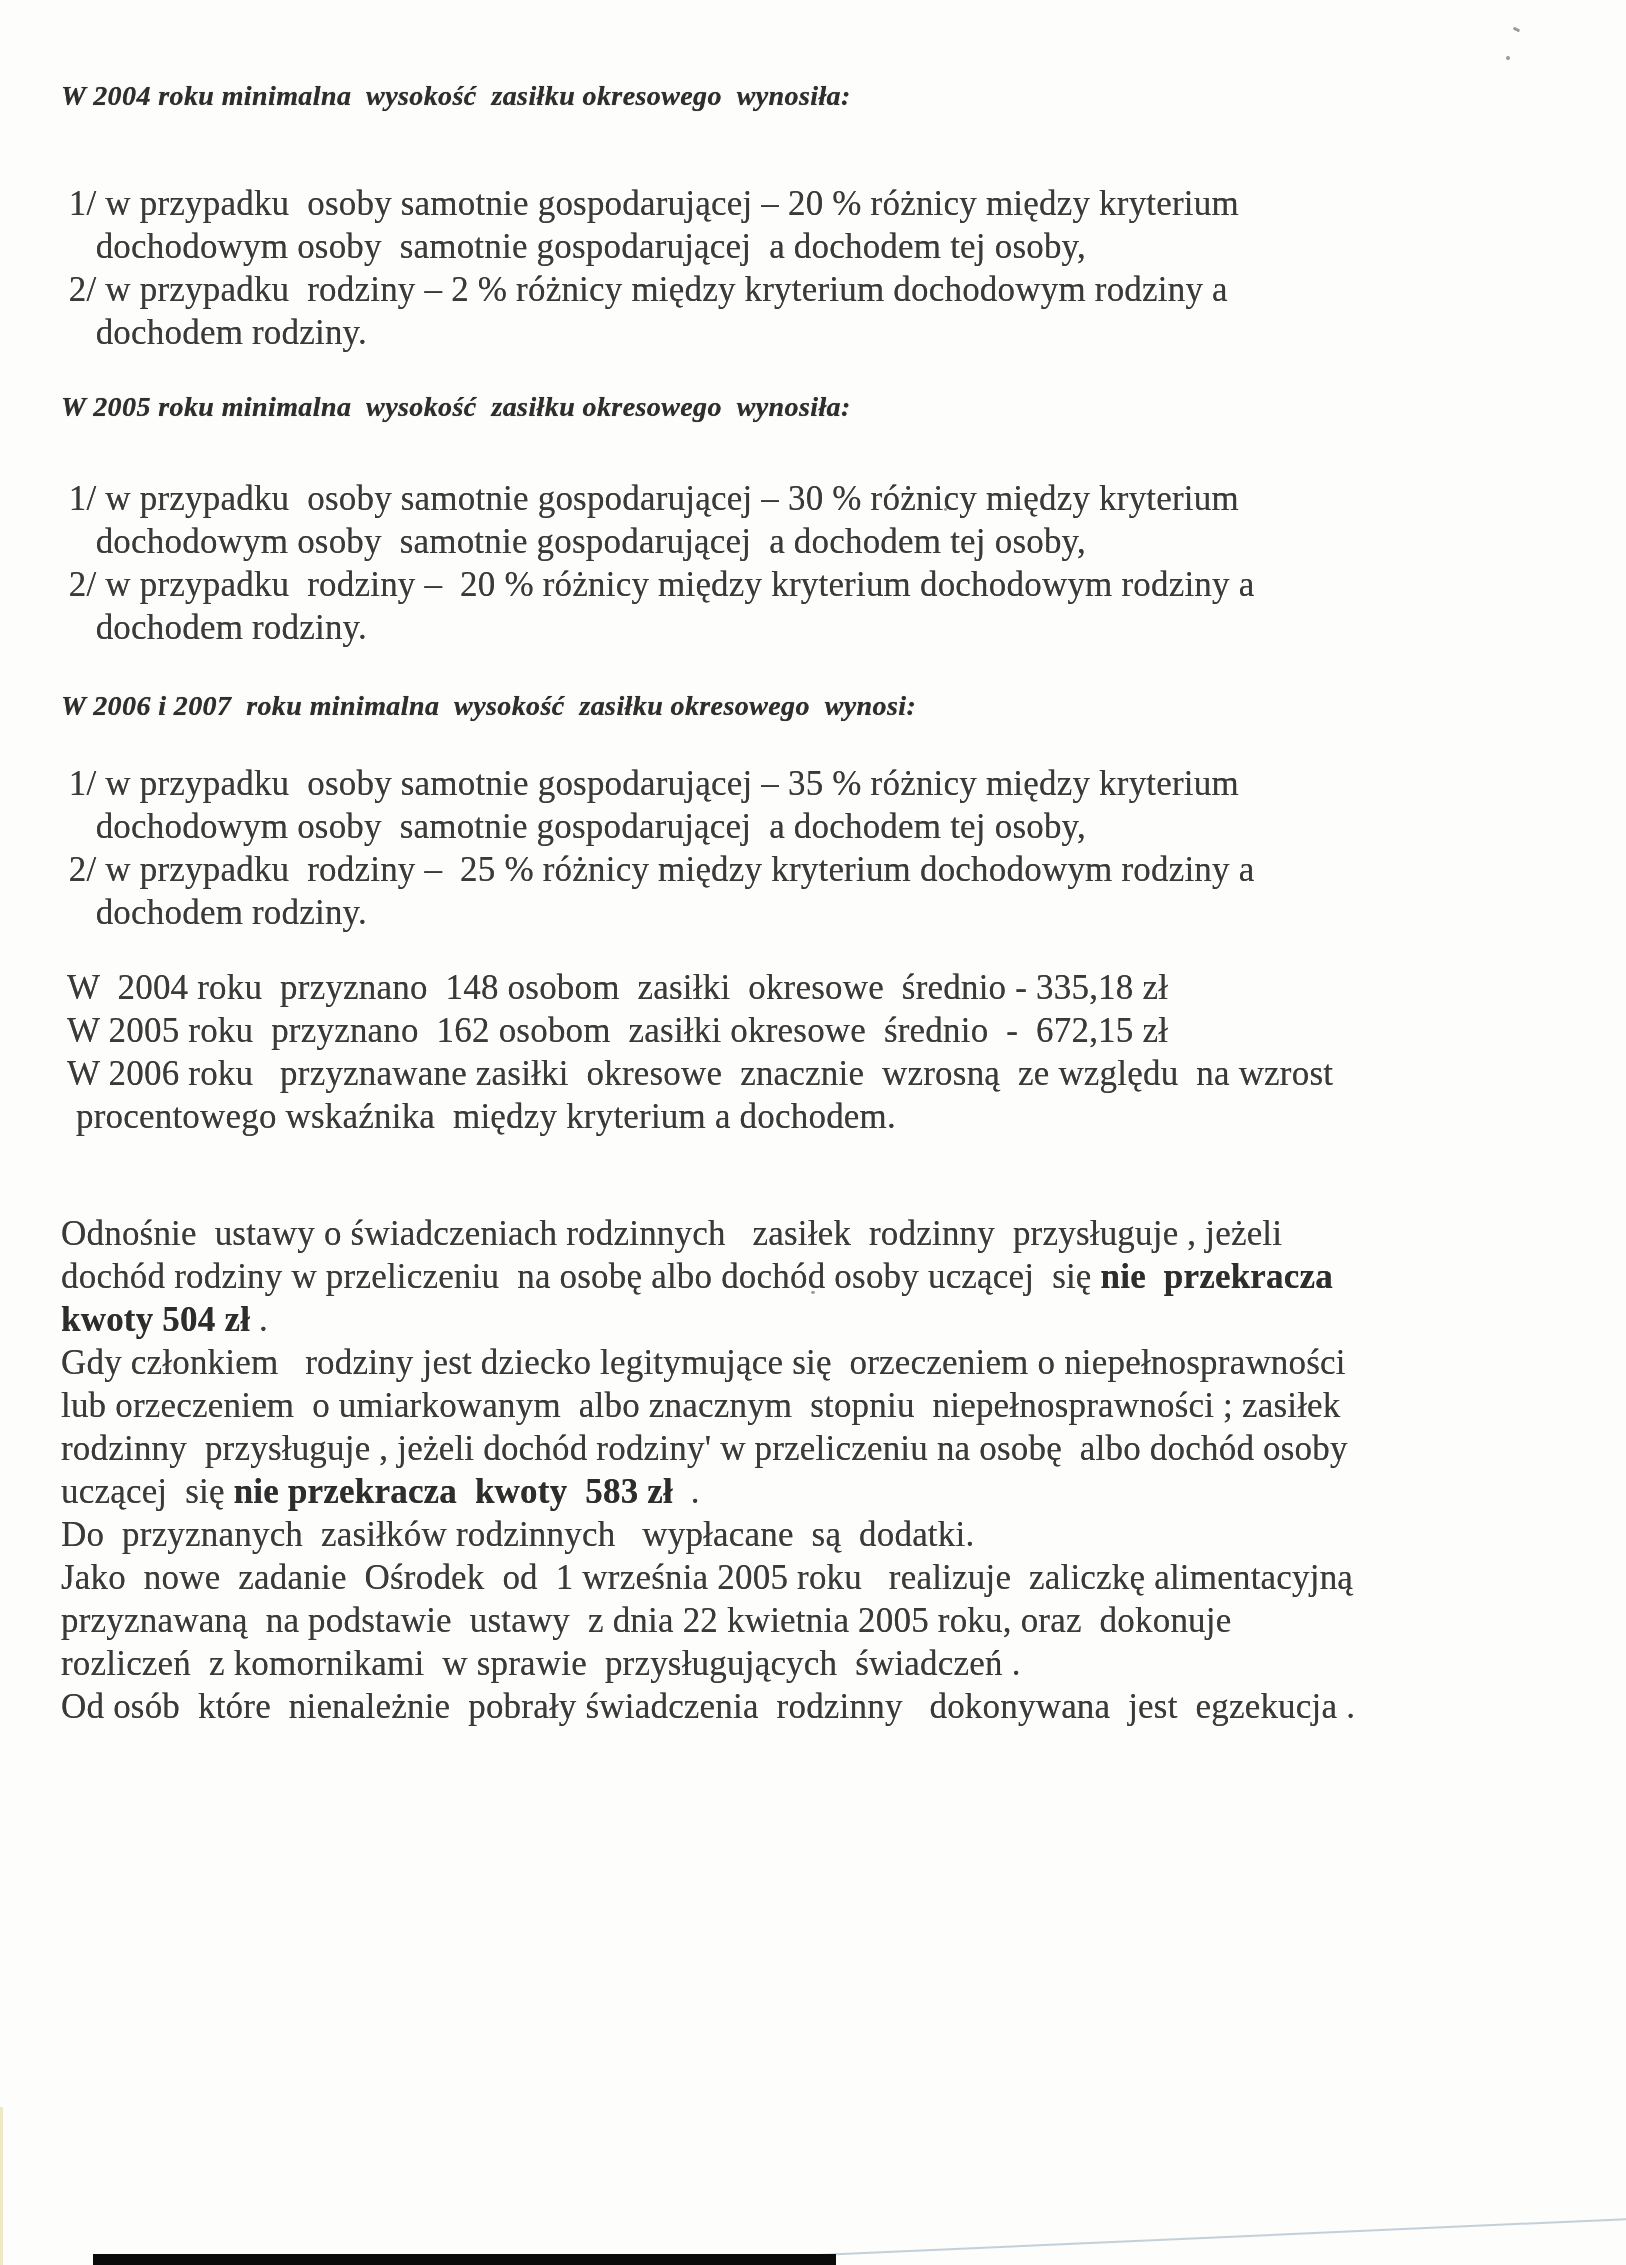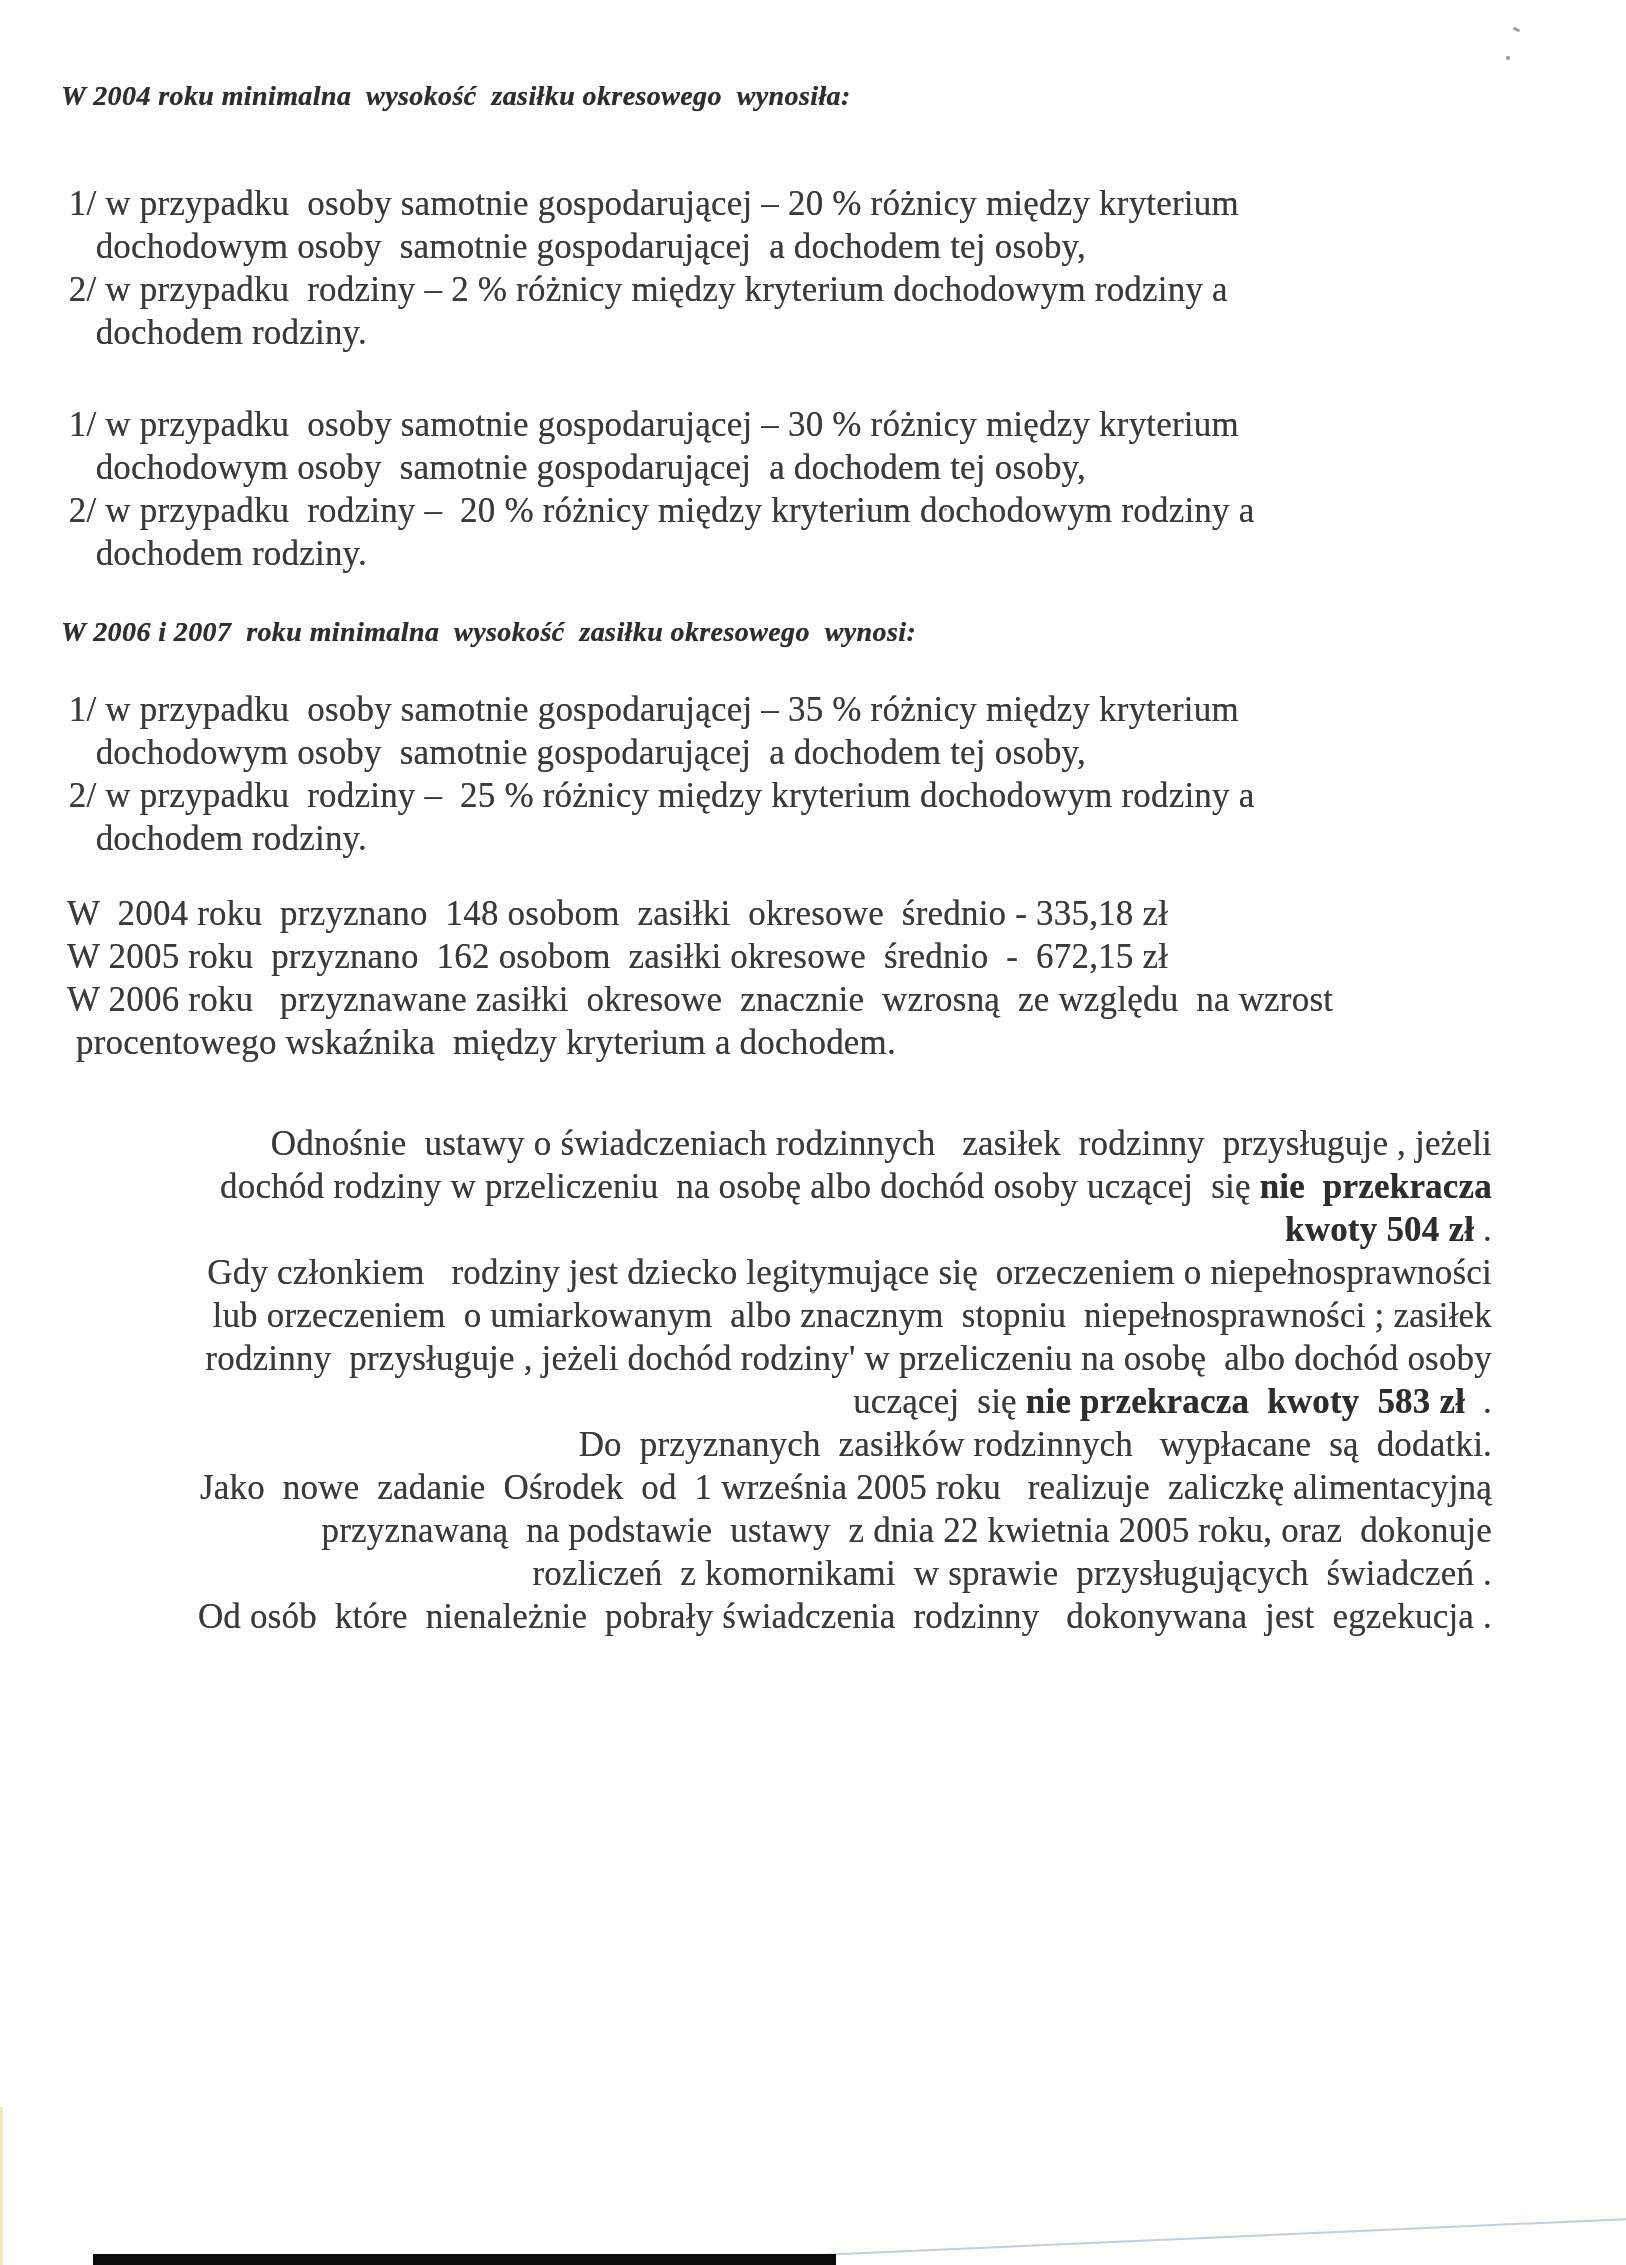--- a/index.html
+++ b/index.html
@@ -40,21 +40,21 @@
   .list { margin-left: 7.8px; }
   .list-item { margin: 0; }
   .para { margin: 0; }
   .stats { margin-left: 6px; }
   .b { font-weight: bold; color: #2d2d2d; }
   .mt66 { margin-top: 65px; }
   .mt32 { margin-top: 31px; }
   .mt50 { margin-top: 49px; }
   .mt36 { margin-top: 35px; }
   .mt33 { margin-top: 32px; }
-  .mt75 { margin-top: 58px; text-align: right; }
+  .mt75 { margin-top: 74px; }
   
   .speck {
     position: absolute;
     background: #9a9a9a;
     border-radius: 50%;
   }
   .bottom-strip {
     position: absolute;
     left: 93px;
     bottom: 0;
@@ -88,20 +88,21 @@
   <div class="content">
 
     <h2 class="sec-heading">W 2004 roku minimalna  wysokość  zasiłku okresowego  wynosiła:</h2>
     <div class="list mt66">
       <div class="list-item doc-text">1/ w przypadku  osoby samotnie gospodarującej – 20 % różnicy między kryterium
    dochodowym osoby  samotnie gospodarującej  a dochodem tej osoby,</div>
       <div class="list-item doc-text">2/ w przypadku  rodziny – 2 % różnicy między kryterium dochodowym rodziny a
    dochodem rodziny.</div>
     </div>
 
+    <h2 class="sec-heading mt32">W 2005 roku minimalna  wysokość  zasiłku okresowego  wynosiła:</h2>
     <div class="list mt50">
       <div class="list-item doc-text">1/ w przypadku  osoby samotnie gospodarującej – 30 % różnicy między kryterium
    dochodowym osoby  samotnie gospodarującej  a dochodem tej osoby,</div>
       <div class="list-item doc-text">2/ w przypadku  rodziny –  20 % różnicy między kryterium dochodowym rodziny a
    dochodem rodziny.</div>
     </div>
 
     <h2 class="sec-heading mt36">W 2006 i 2007  roku minimalna  wysokość  zasiłku okresowego  wynosi:</h2>
     <div class="list mt36">
       <div class="list-item doc-text">1/ w przypadku  osoby samotnie gospodarującej – 35 % różnicy między kryterium

